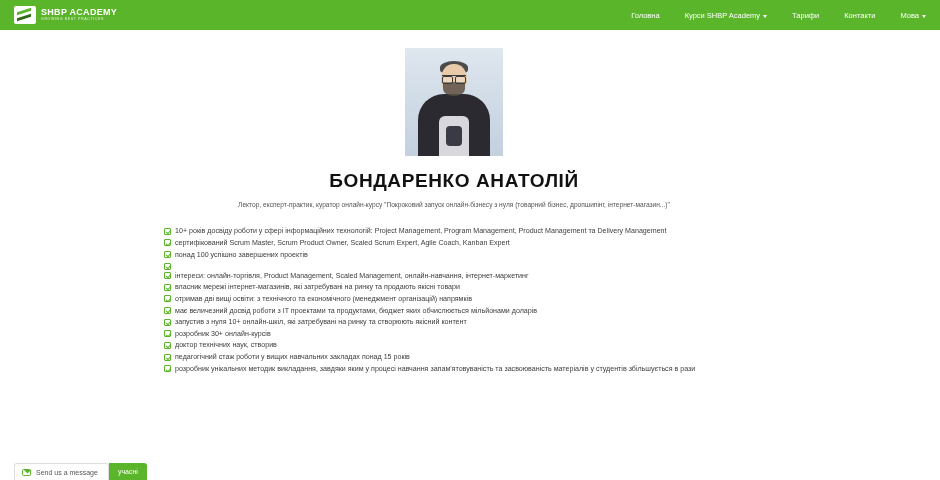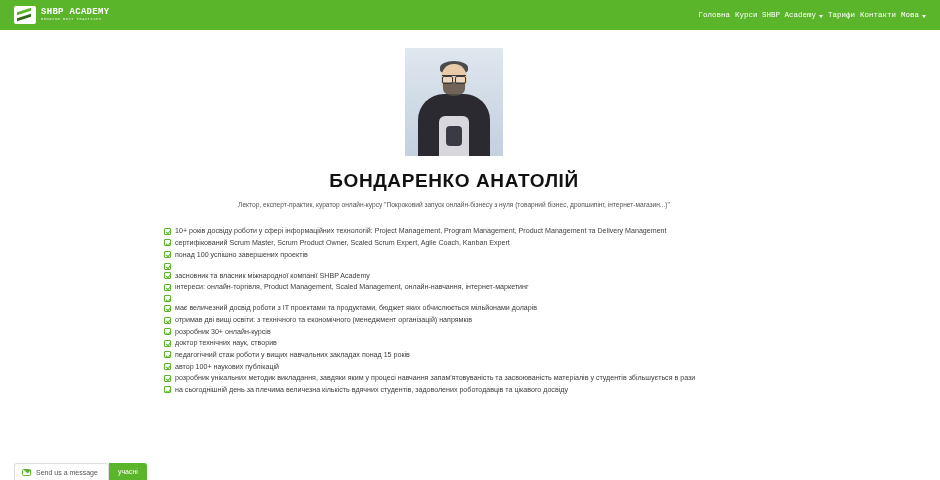--- a/index.html
+++ b/index.html
@@ -15,21 +15,20 @@
 
   
   .header {
     height: 28px;
     background: #5bb52a;
     display: flex;
     align-items: center;
     justify-content: space-between;
     padding: 15px 14px;
     position: relative;
-    font-family: Liberation Mono, monospace;
   }
   .brand {
     display: flex;
     align-items: center;
     gap: 5px;
   }
   .brand-mark {
     width: 22px;
     height: 18px;
     background: #ffffff;
@@ -69,21 +68,21 @@
   .brand-sub {
     font-size: 3.6px;
     color: #e6f5da;
     letter-spacing: 0.6px;
     display: block;
     margin-top: 1.5px;
   }
   .nav {
     display: flex;
     align-items: center;
-    gap: 5px;
+    gap: 25px;
   }
   .nav-item {
     font-size: 7.5px;
     color: #ffffff;
     white-space: nowrap;
     cursor: pointer;
     display: flex;
     align-items: center;
     gap: 3px;
   }
@@ -369,60 +368,53 @@
     </div>
     <div class="list-item">
       <span class="check"></span>
       <span>понад 100 успішно завершених проектів</span>
     </div>
     <div class="list-item">
       <span class="check"></span>
     </div>
     <div class="list-item">
       <span class="check"></span>
-      <span>засновник та власник міжнародної компанії SHBP Academy</span>
-    </div>
-    <div class="list-item">
-      <span class="check"></span>
       <span>інтереси: онлайн-торгівля, Product Management, Scaled Management, онлайн-навчання, інтернет-маркетинг</span>
     </div>
     <div class="list-item">
       <span class="check"></span>
+      <span>власник мережі інтернет-магазинів, які затребувані на ринку та продають якісні товари</span>
+    </div>
+    <div class="list-item">
+      <span class="check"></span>
+      <span>отримав дві вищі освіти: з технічного та економічного (менеджмент організацій) напрямків</span>
     </div>
     <div class="list-item">
       <span class="check"></span>
       <span>має величезний досвід роботи з IT проектами та продуктами, бюджет яких обчислюється мільйонами доларів</span>
     </div>
     <div class="list-item">
       <span class="check"></span>
-      <span>отримав дві вищі освіти: з технічного та економічного (менеджмент організацій) напрямків</span>
+      <span>запустив з нуля 10+ онлайн-шкіл, які затребувані на ринку та створюють якісний контент</span>
     </div>
     <div class="list-item">
       <span class="check"></span>
       <span>розробник 30+ онлайн-курсів</span>
     </div>
     <div class="list-item">
       <span class="check"></span>
       <span>доктор технічних наук, створив</span>
     </div>
     <div class="list-item">
       <span class="check"></span>
       <span>педагогічний стаж роботи у вищих навчальних закладах понад 15 років</span>
     </div>
     <div class="list-item">
       <span class="check"></span>
-      <span>автор 100+ наукових публікацій</span>
-    </div>
-    <div class="list-item">
-      <span class="check"></span>
       <span>розробник унікальних методик викладання, завдяки яким у процесі навчання запам'ятовуваність та засвоюваність матеріалів у студентів збільшується в рази</span>
-    </div>
-    <div class="list-item">
-      <span class="check"></span>
-      <span>на сьогоднішній день за плечима величезна кількість вдячних студентів, задоволених роботодавців та цікавого досвіду</span>
     </div>
   </div>
 </div>
 
 <div class="chat-bar">
   <div class="chat-main">
     <span class="chat-icon"></span>
     <span class="chat-label">Send us a message</span>
   </div>
   <div class="chat-side">

